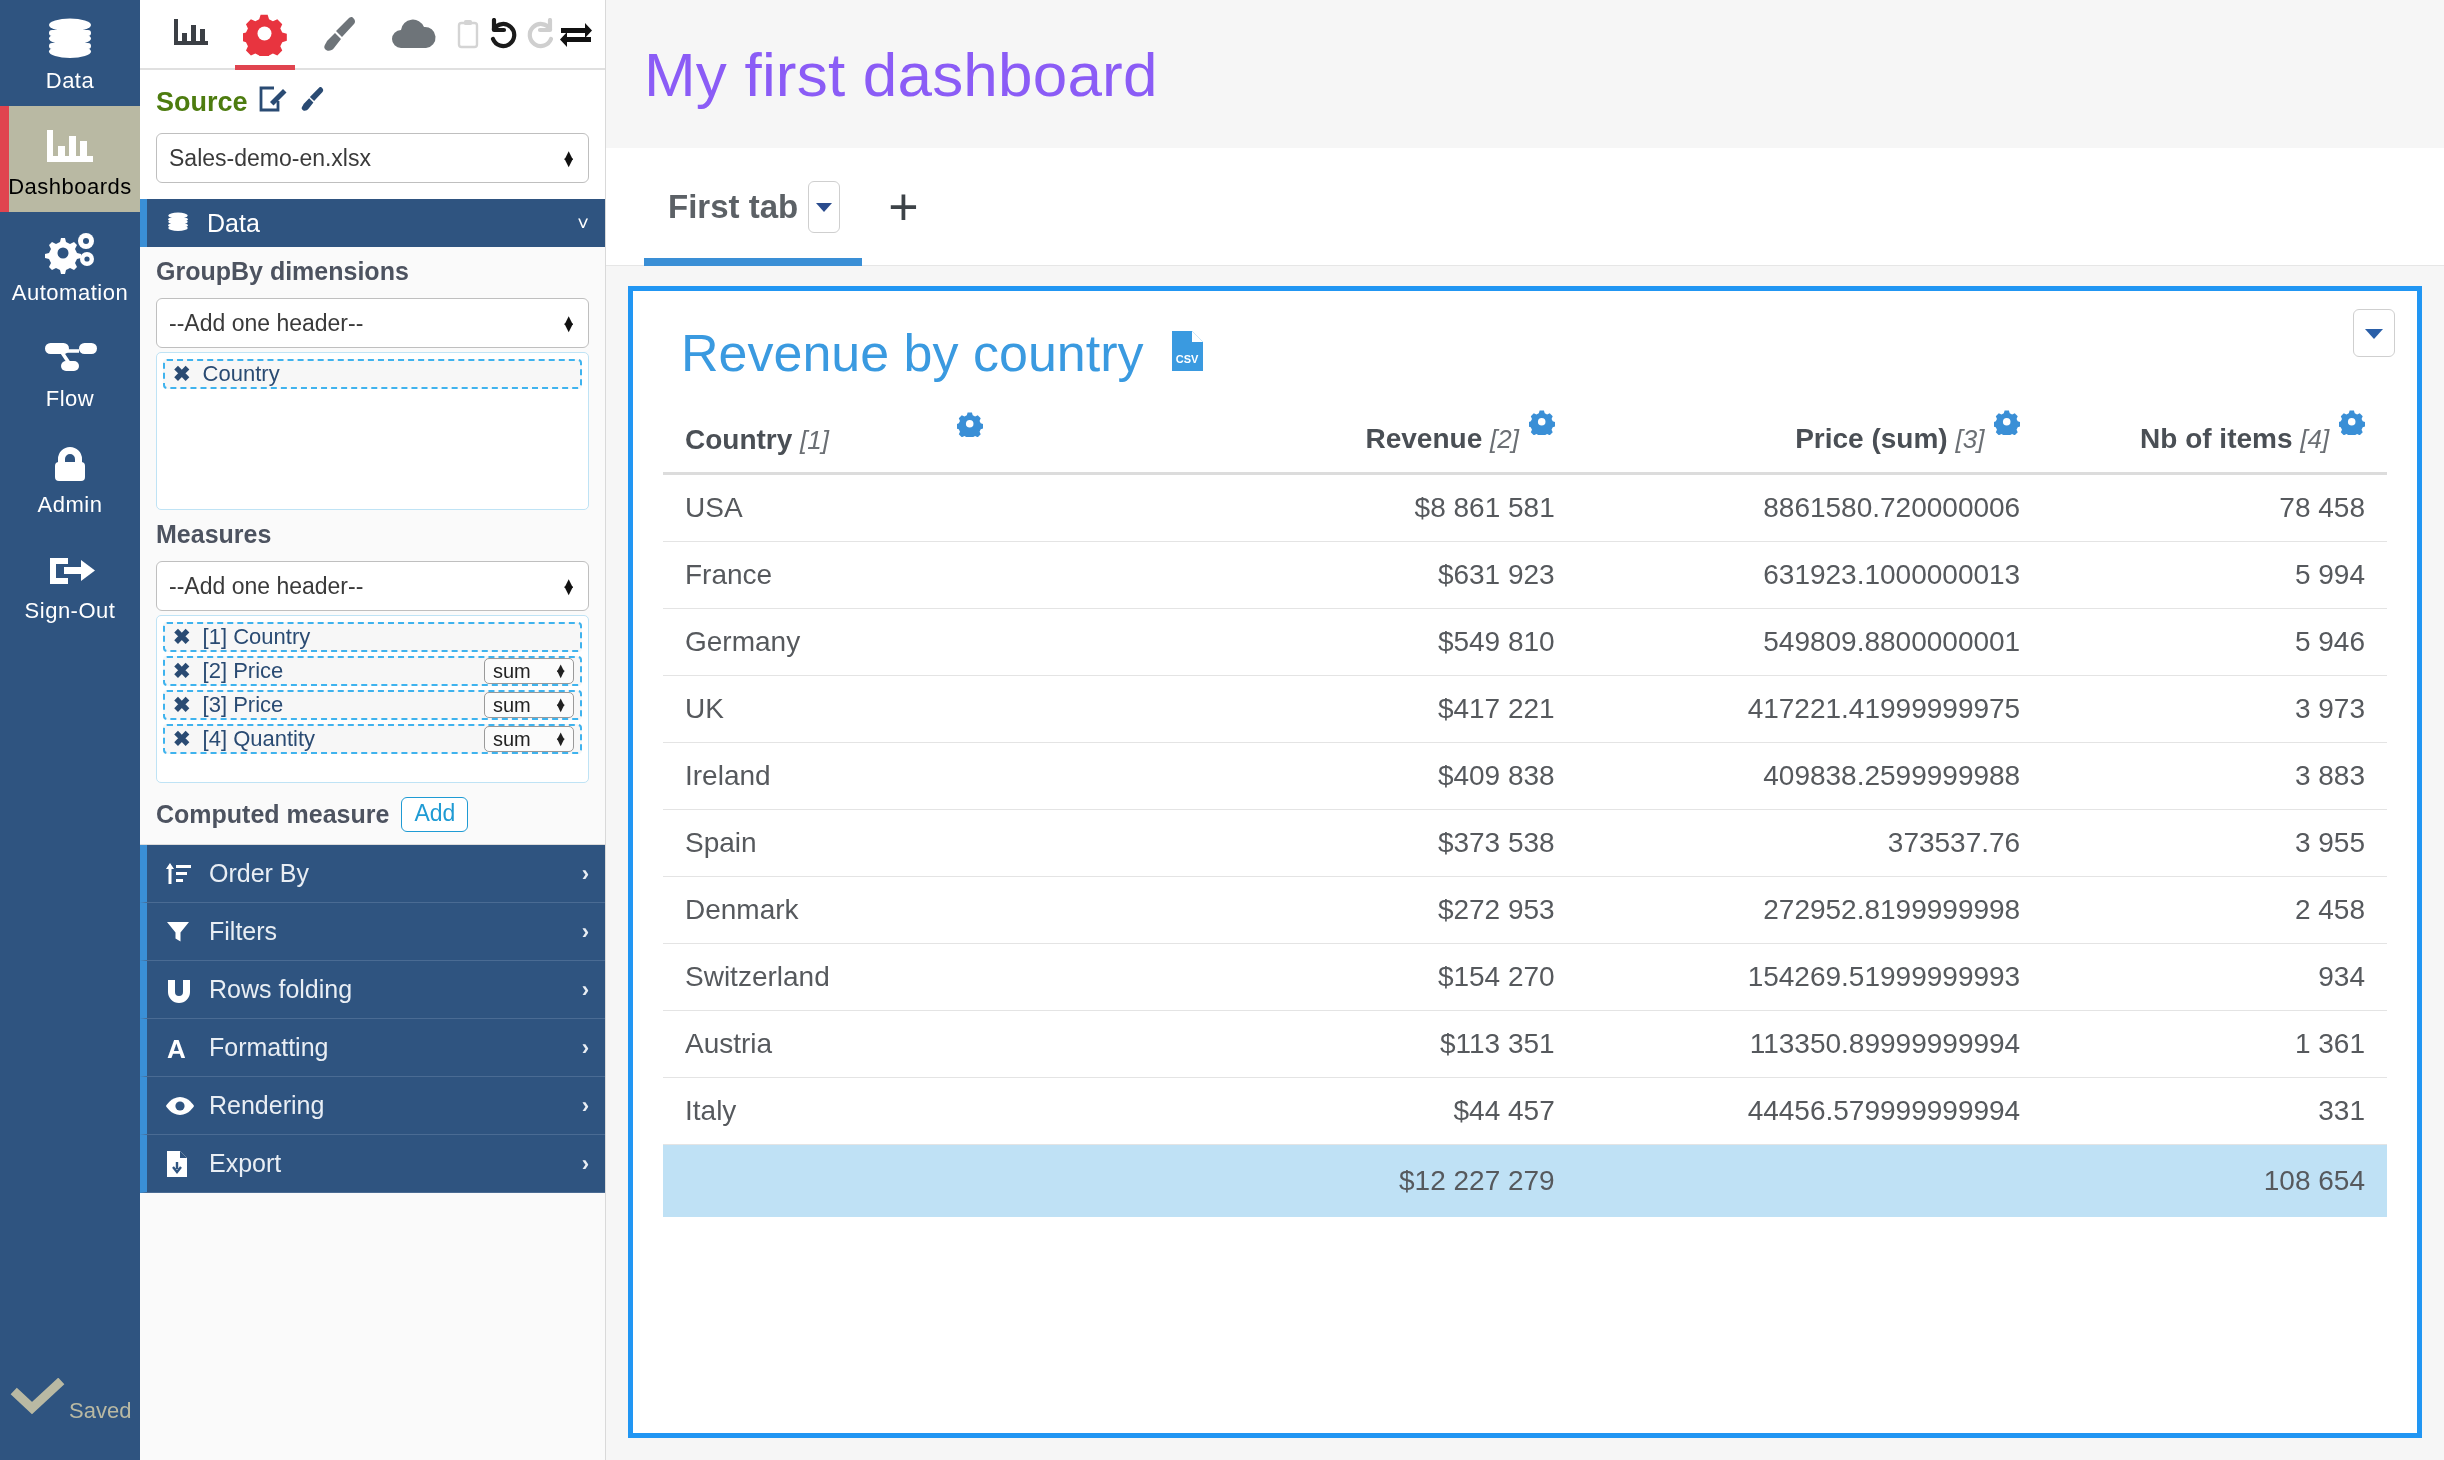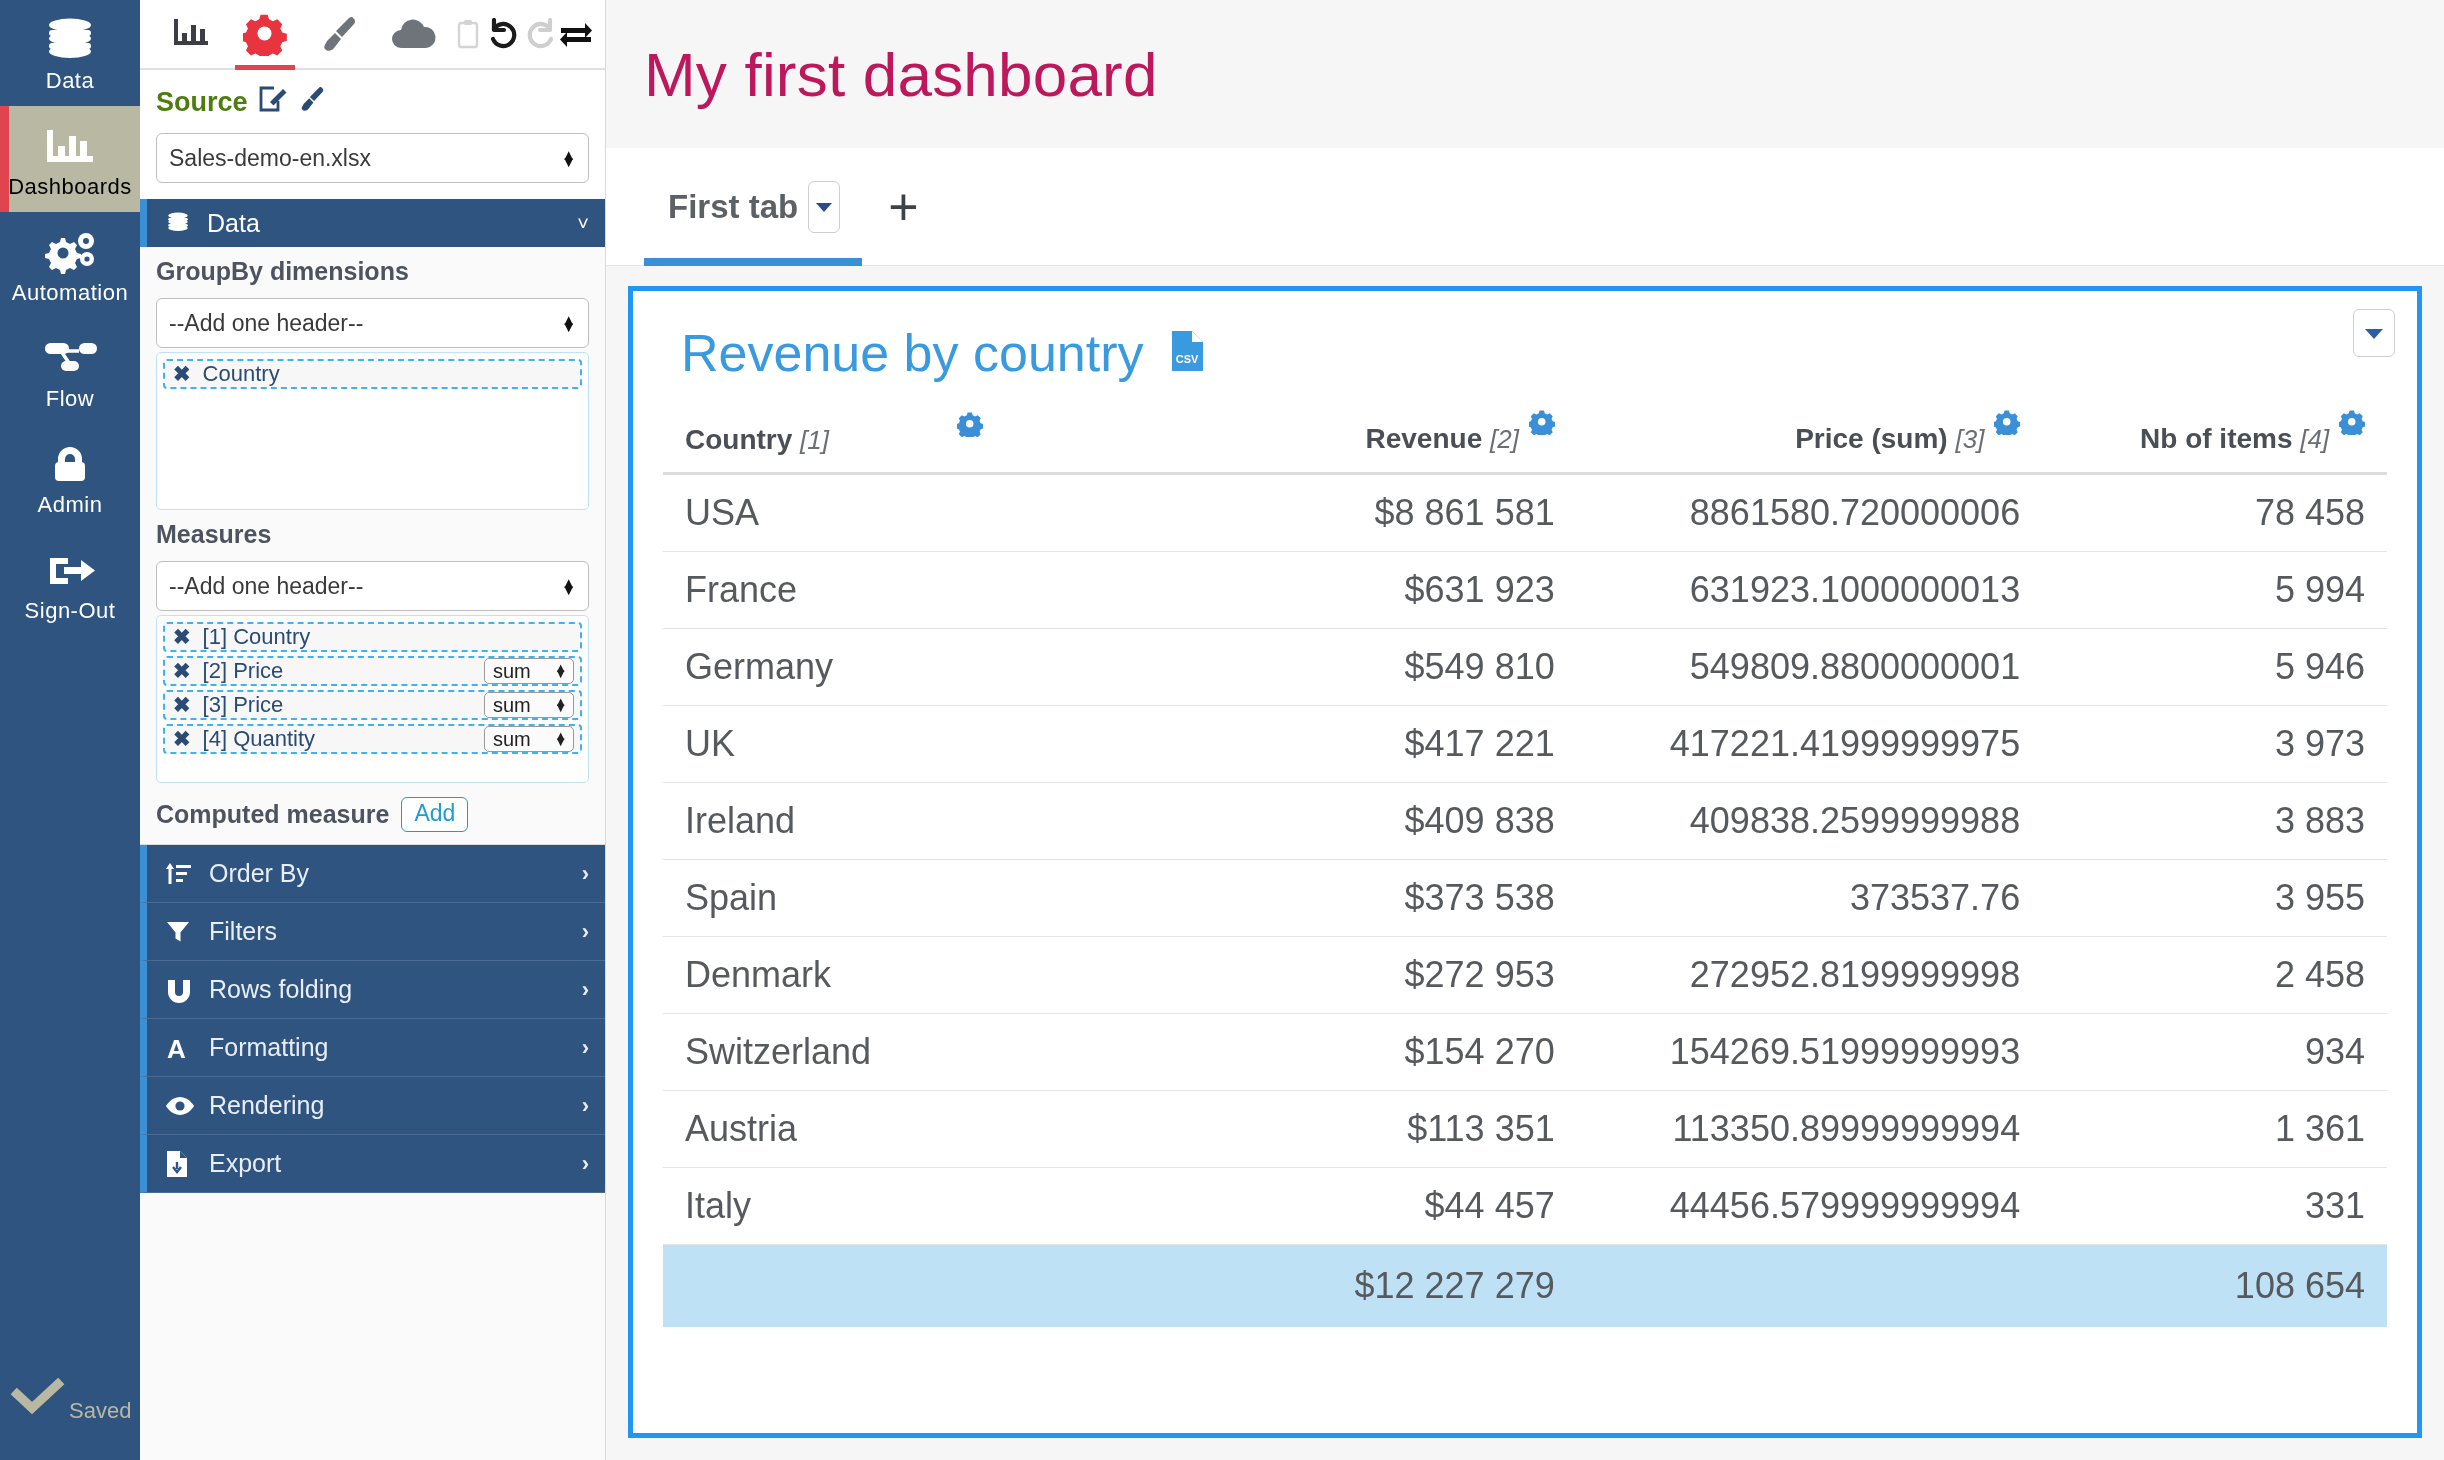--- a/index.html
+++ b/index.html
@@ -183,21 +183,21 @@
     display: flex; flex-direction: column;
     min-width: 0;
   }
   .main-header {
     height: 148px; flex: 0 0 148px;
     background: #f6f6f6;
     display: flex; align-items: center;
     padding-left: 38px;
   }
   .dash-title {
-    font-size: 62px; color: #be185d; font-weight: 300;
+    font-size: 62px; color: #8b5cf6; font-weight: 300;
     letter-spacing: .2px;
   }
   .tabbar {
     height: 118px; flex: 0 0 118px;
     background: #ffffff;
     display: flex; align-items: center;
     padding-left: 38px;
     border-bottom: 1px solid #e6e6e6;
   }
   .tab {
@@ -263,21 +263,21 @@
   th.th-r { text-align: right; }
   .col-idx { font-style: italic; font-weight: normal; color: #6b6f74; font-size: 26px; }
   .gear {
     display: inline-block; vertical-align: top; margin-left: 2px;
     position: relative; top: -14px;
   }
   .gear-c1 {
     display: inline-block; position: relative; top: -12px; margin-left: 120px;
   }
   table.grid td {
-    font-size: 36px; color: #56595d;
+    font-size: 28px; color: #56595d;
     padding: 17px 22px 17px 22px;
     border-bottom: 1px solid #e4e4e4;
   }
   td.td-l { text-align: left; }
   td.td-r { text-align: right; }
   tr.total-row td {
     background: #bfe1f5; border-bottom: none;
     padding-top: 20px; padding-bottom: 20px;
   }
 </style>

